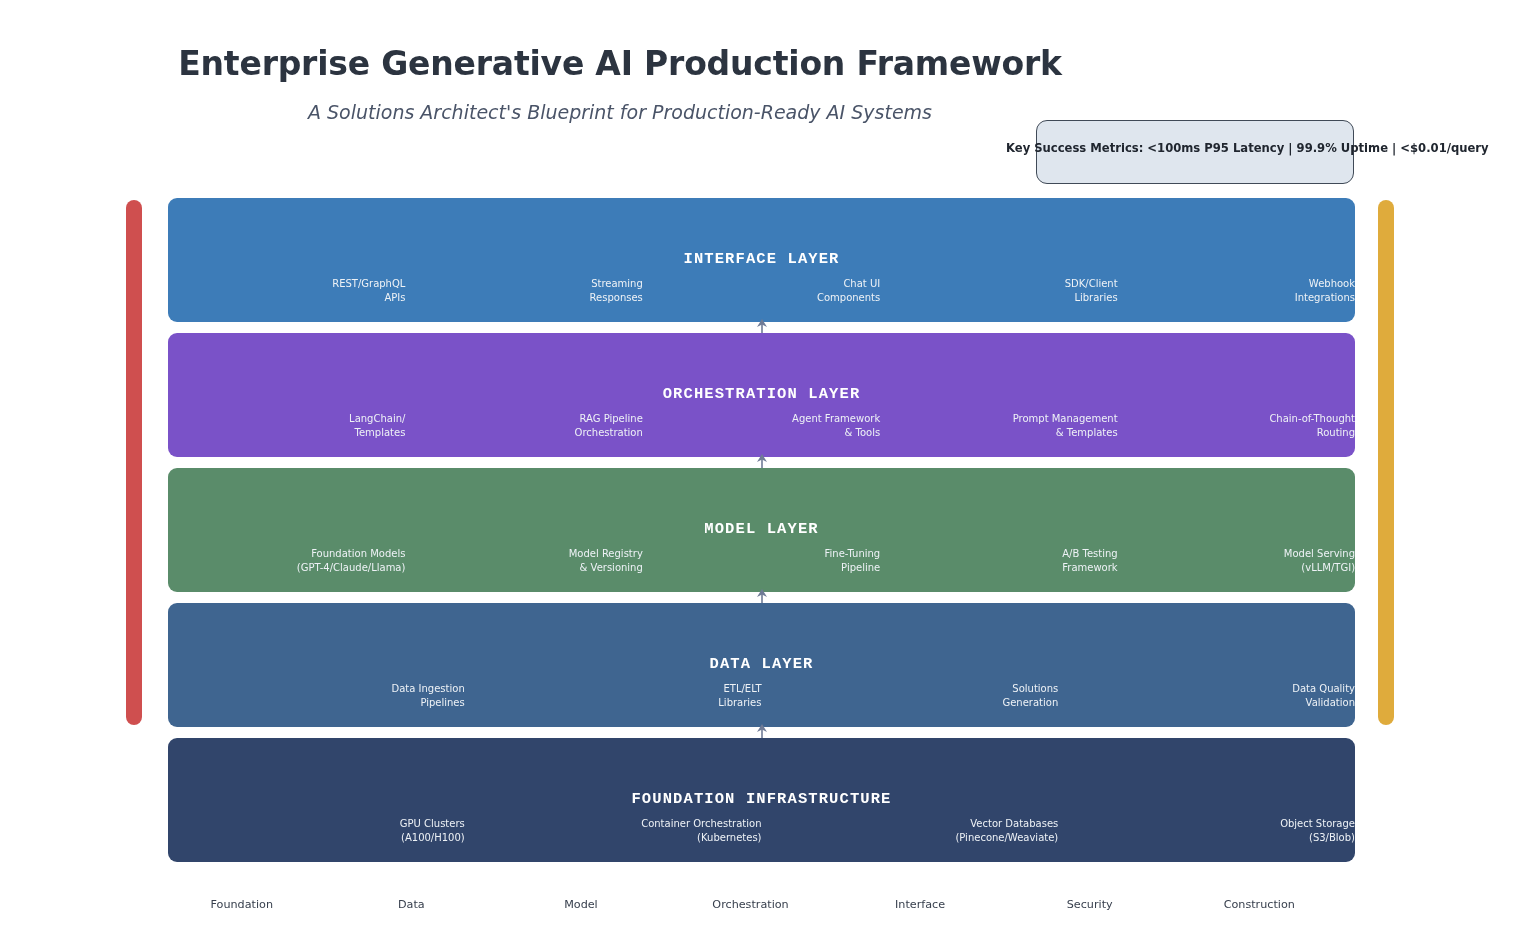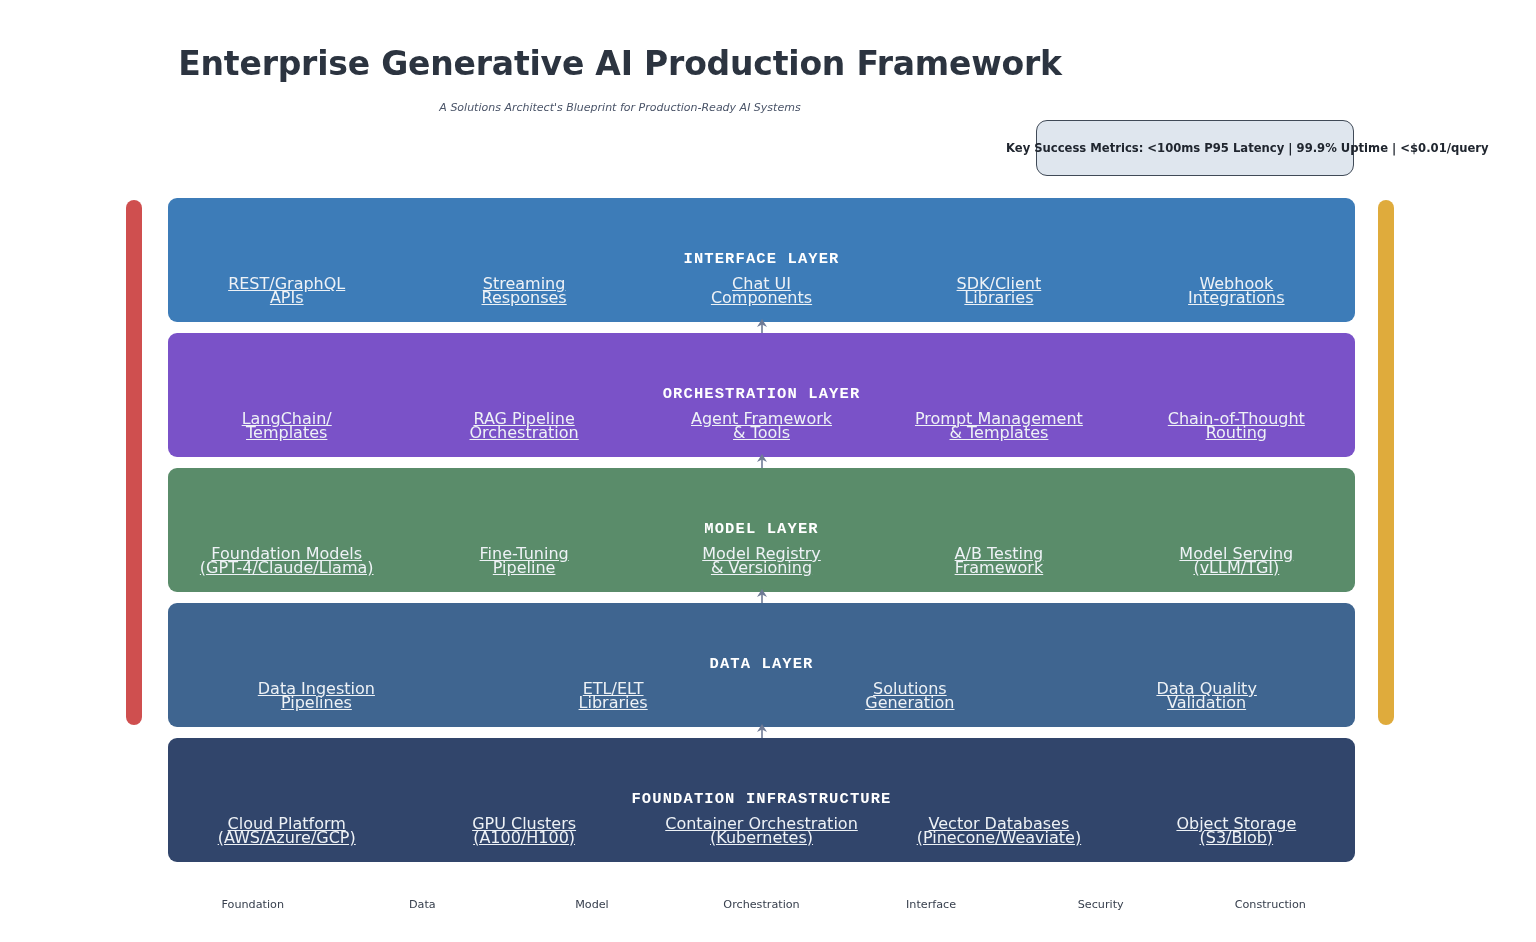--- a/index.html
+++ b/index.html
@@ -30,32 +30,32 @@
     text-align: center;
     font-size: 33px;
     font-weight: bold;
     letter-spacing: -0.2px;
     color: #2c3440;
   }
   #page-subtitle {
     margin: 0;
     padding-top: 18px;
     text-align: center;
-    font-size: 11px;
+    font-size: 19px;
     font-style: italic;
     color: #4a5468;
   }
 
   
   #metrics-wrap {
     position: absolute;
     left: 1036px;
     top: 120px;
     width: 318px;
-    height: 56px;
+    height: 64px;
   }
   #metrics-box {
     position: absolute;
     left: 0;
     top: 0;
     width: 100%;
     height: 100%;
     box-sizing: border-box;
     background: #dfe6ee;
     border: 1.3px solid #404a57;
@@ -118,45 +118,44 @@
   }
   .components-row {
     position: absolute;
     left: 0;
     right: 0;
     top: 79px;
     display: flex;
   }
   .component {
     flex: 1 1 0;
-    text-align: center;
-    font-size: 16px;
+    text-align: right;
+    font-size: 10px;
     line-height: 13.5px;
     color: #eef2f6;
     white-space: pre-line;
-    text-decoration: underline;
   }
 
   
   .connector {
     position: relative;
     height: 11px;
     width: 100%;
   }
   .connector svg {
     position: absolute;
     left: 50%;
     margin-left: -7px;
     top: -3px;
   }
 
   
   #legend-row {
     position: absolute;
-    left: 168px;
+    left: 157px;
     top: 898px;
     width: 1187px;
     display: flex;
   }
   .legend-item {
     flex: 1 1 0;
     text-align: center;
     font-size: 11.2px;
     color: #38404e;
   }
@@ -223,24 +222,24 @@
         <line x1="7" y1="16" x2="7" y2="4" stroke="#6f7b96" stroke-width="1.6"></line>
         <path d="M7 0 L12 8 L7 5.4 L2 8 Z" fill="#6f7b96"></path>
       </svg>
     </div>
     <div class="layer-slot">
       <div class="layer-box" style="background: rgb(90, 140, 106);">
         <div class="layer-title">MODEL LAYER</div>
         <div class="components-row">
           <div class="component">Foundation Models
 (GPT-4/Claude/Llama)</div>
+          <div class="component">Model Registry
+&amp; Versioning</div>
           <div class="component">Fine-Tuning
 Pipeline</div>
-          <div class="component">Model Registry
-&amp; Versioning</div>
           <div class="component">A/B Testing
 Framework</div>
           <div class="component">Model Serving
 (vLLM/TGI)</div>
         </div>
       </div>
     </div>
     <div class="connector">
       <svg width="14" height="17" viewBox="0 0 14 17">
         <line x1="7" y1="16" x2="7" y2="4" stroke="#6f7b96" stroke-width="1.6"></line>
@@ -265,22 +264,20 @@
     <div class="connector">
       <svg width="14" height="17" viewBox="0 0 14 17">
         <line x1="7" y1="16" x2="7" y2="4" stroke="#6f7b96" stroke-width="1.6"></line>
         <path d="M7 0 L12 8 L7 5.4 L2 8 Z" fill="#6f7b96"></path>
       </svg>
     </div>
     <div class="layer-slot">
       <div class="layer-box" style="background: rgb(49, 69, 107);">
         <div class="layer-title">FOUNDATION INFRASTRUCTURE</div>
         <div class="components-row">
-          <div class="component">Cloud Platform
-(AWS/Azure/GCP)</div>
           <div class="component">GPU Clusters
 (A100/H100)</div>
           <div class="component">Container Orchestration
 (Kubernetes)</div>
           <div class="component">Vector Databases
 (Pinecone/Weaviate)</div>
           <div class="component">Object Storage
 (S3/Blob)</div>
         </div>
       </div>

